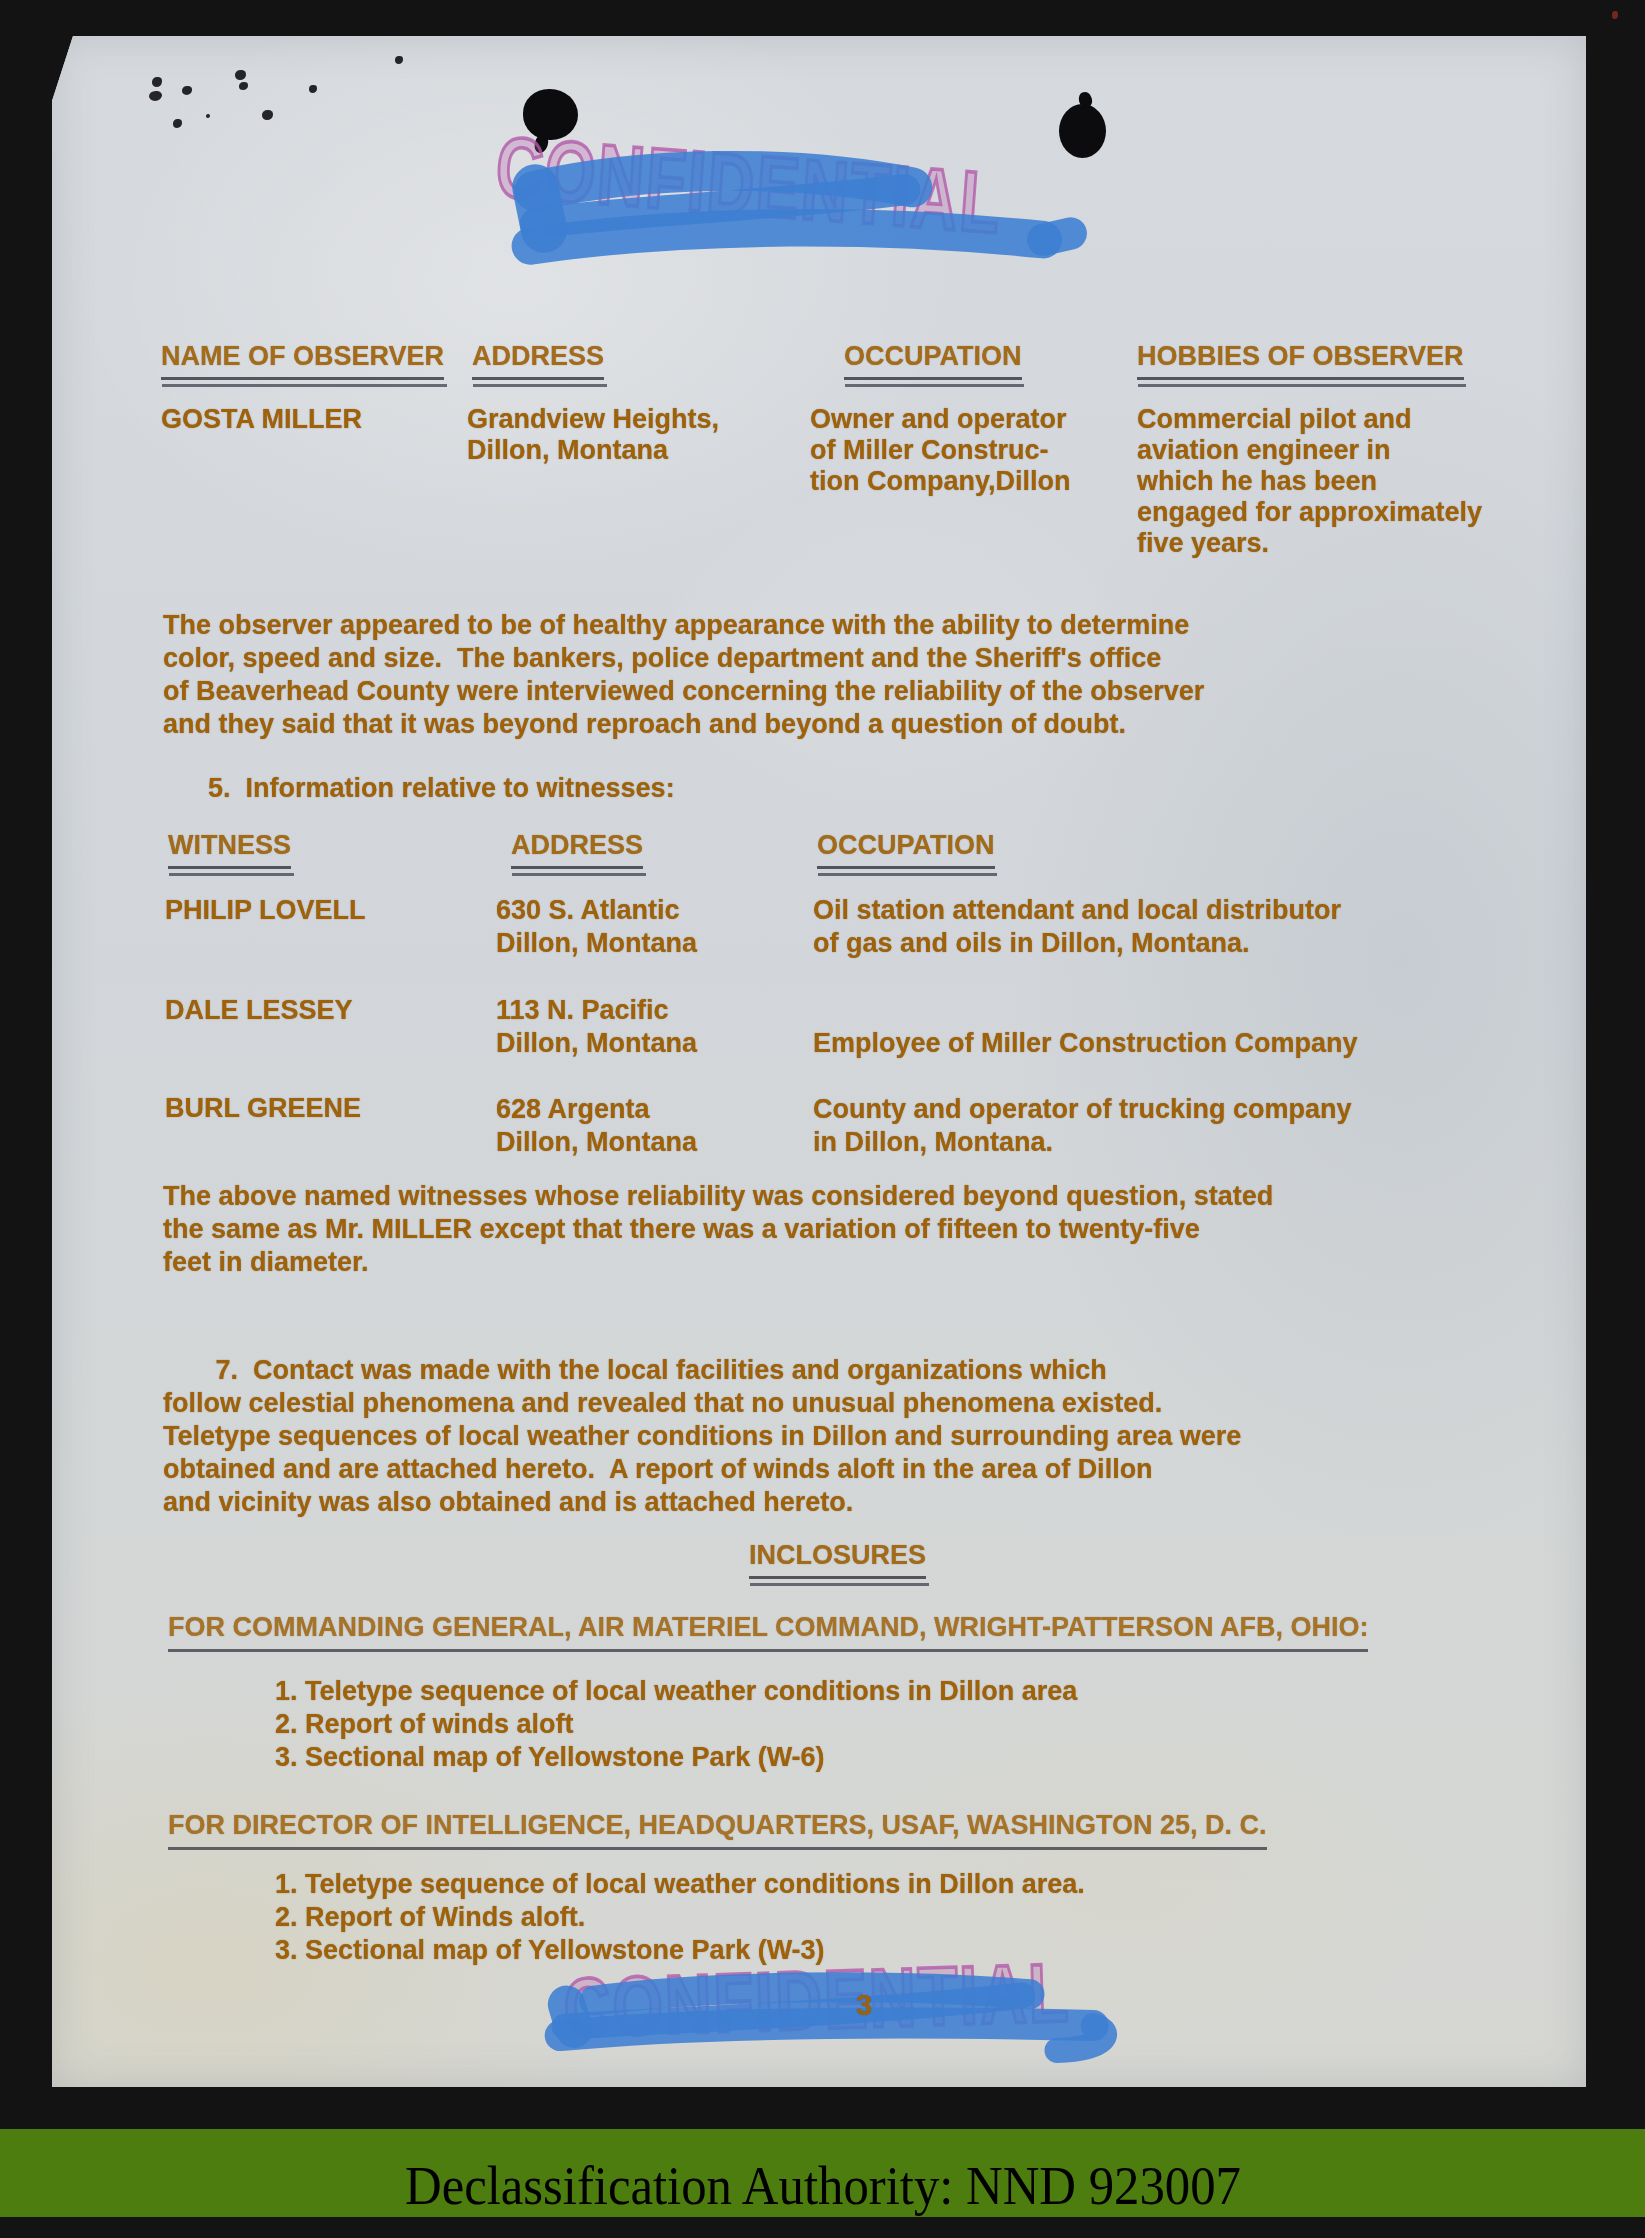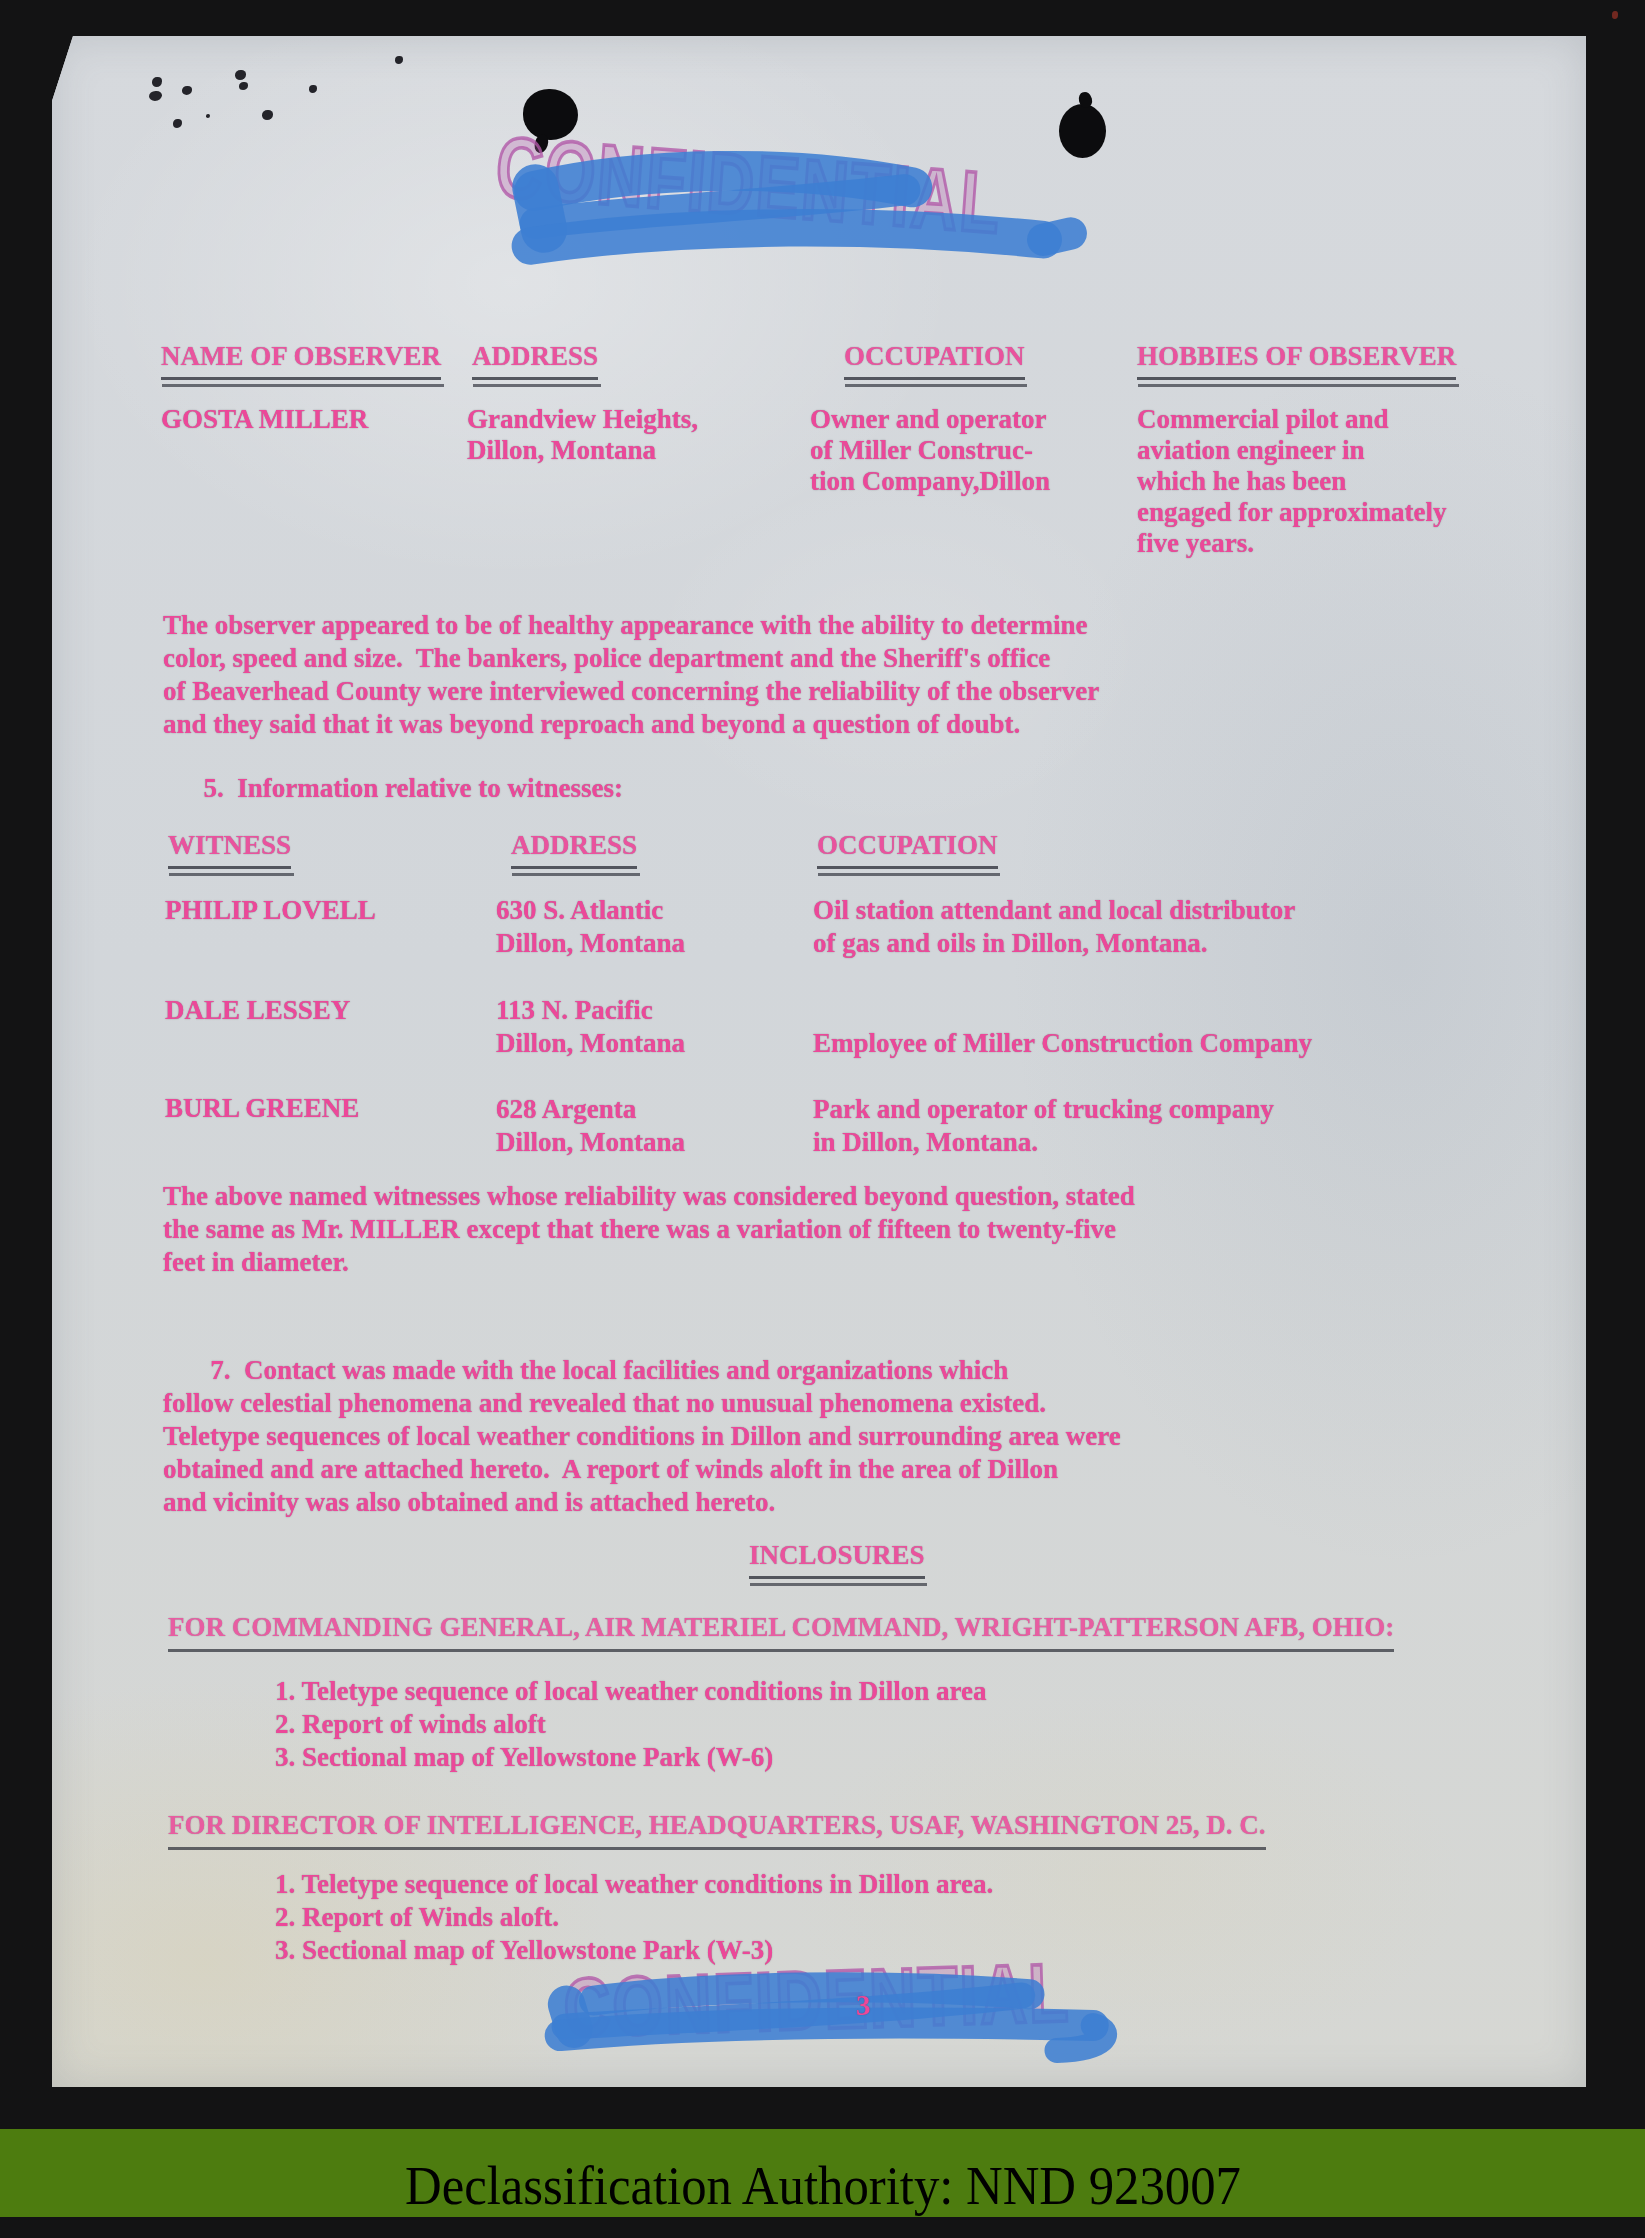--- a/index.html
+++ b/index.html
@@ -11,22 +11,22 @@
       radial-gradient(749px 499px at 30% 12%, rgba(255,255,255,.28), transparent 60%),
       radial-gradient(562px 874px at 88% 45%, rgba(118,133,152,.12), transparent 70%),
       radial-gradient(624px 437px at 10% 94%, rgba(216,207,172,.40), transparent 65%),
       radial-gradient(562px 312px at 70% 90%, rgba(216,211,186,.28), transparent 60%),
       radial-gradient(437px 312px at 55% 30%, rgba(255,255,255,.10), transparent 60%),
       linear-gradient(180deg,#d6d9dd 0%,#d2d6da 45%,#d6d7d3 100%);
     background-color:#d3d7db;
     clip-path:polygon(21px 0, 100% 0, 100% 100%, 0 100%, 0 65px);
     box-shadow:inset 0 0 44px rgba(88,98,110,.20);}
   
-  .tw{position:absolute;font-family:Liberation Serif, serif;
-      font-weight:700;font-size:27px;line-height:33px;color:#ec4899;white-space:pre;
+  .tw{position:absolute;font-family:Liberation Sans, sans-serif;
+      font-weight:700;font-size:27px;line-height:33px;color:#a16207;white-space:pre;
       text-shadow:0 0 1.2px rgba(47,50,58,.55);}
   .t1{line-height:31px;}
   .hd{border-bottom:3.7px solid rgba(40,43,52,.82);padding-bottom:5px;opacity:.92;text-align:right;}
   .hd2{border-bottom:3.1px solid rgba(40,43,52,.82);padding-bottom:4.4px;opacity:.92;}
   .hd2::after{content:"";position:absolute;left:1.2px;right:-2.5px;bottom:-9.4px;height:3.1px;
       background:rgba(40,43,52,.70);}
   .faded{opacity:.85;}
   
   .stamp{position:absolute;font-family:"Liberation Sans","DejaVu Sans",sans-serif;
       font-weight:700;font-size:65px;letter-spacing:1.9px;
@@ -129,21 +129,21 @@
 
     <div class="tw" style="left:165px;top:994px">DALE LESSEY</div>
     <div class="tw" style="left:496px;top:994px">113 N. Pacific
 Dillon, Montana</div>
     <div class="tw" style="left:813px;top:994px">
 Employee of Miller Construction Company</div>
 
     <div class="tw" style="left:165px;top:1092px">BURL GREENE</div>
     <div class="tw" style="left:496px;top:1093px">628 Argenta
 Dillon, Montana</div>
-    <div class="tw" style="left:813px;top:1093px">Park and operator of trucking company
+    <div class="tw" style="left:813px;top:1093px">County and operator of trucking company
 in Dillon, Montana.</div>
   </div>
 
   <div class="tw" style="left:163px;top:1180px">The above named witnesses whose reliability was considered beyond question, stated
 the same as Mr. MILLER except that there was a variation of fifteen to twenty-five
 feet in diameter.</div>
 
   <div class="tw" style="left:163px;top:1354px">       7.  Contact was made with the local facilities and organizations which
 follow celestial phenomena and revealed that no unusual phenomena existed.
 Teletype sequences of local weather conditions in Dillon and surrounding area were

